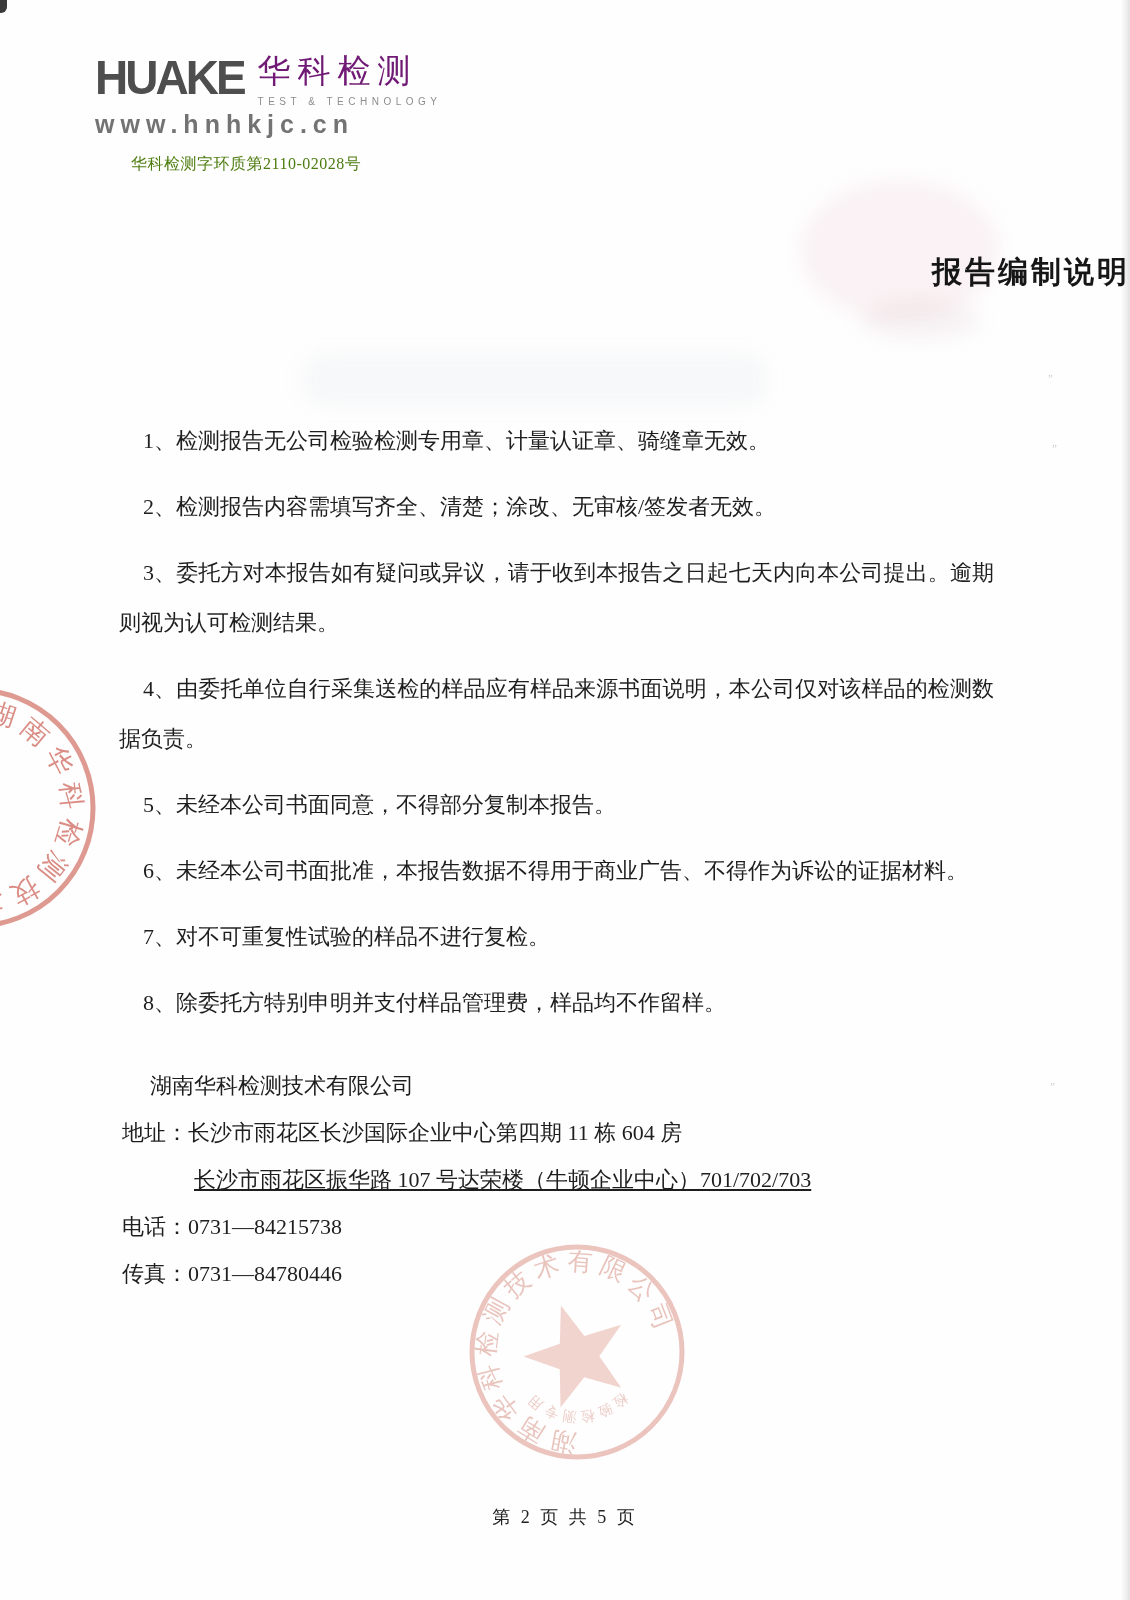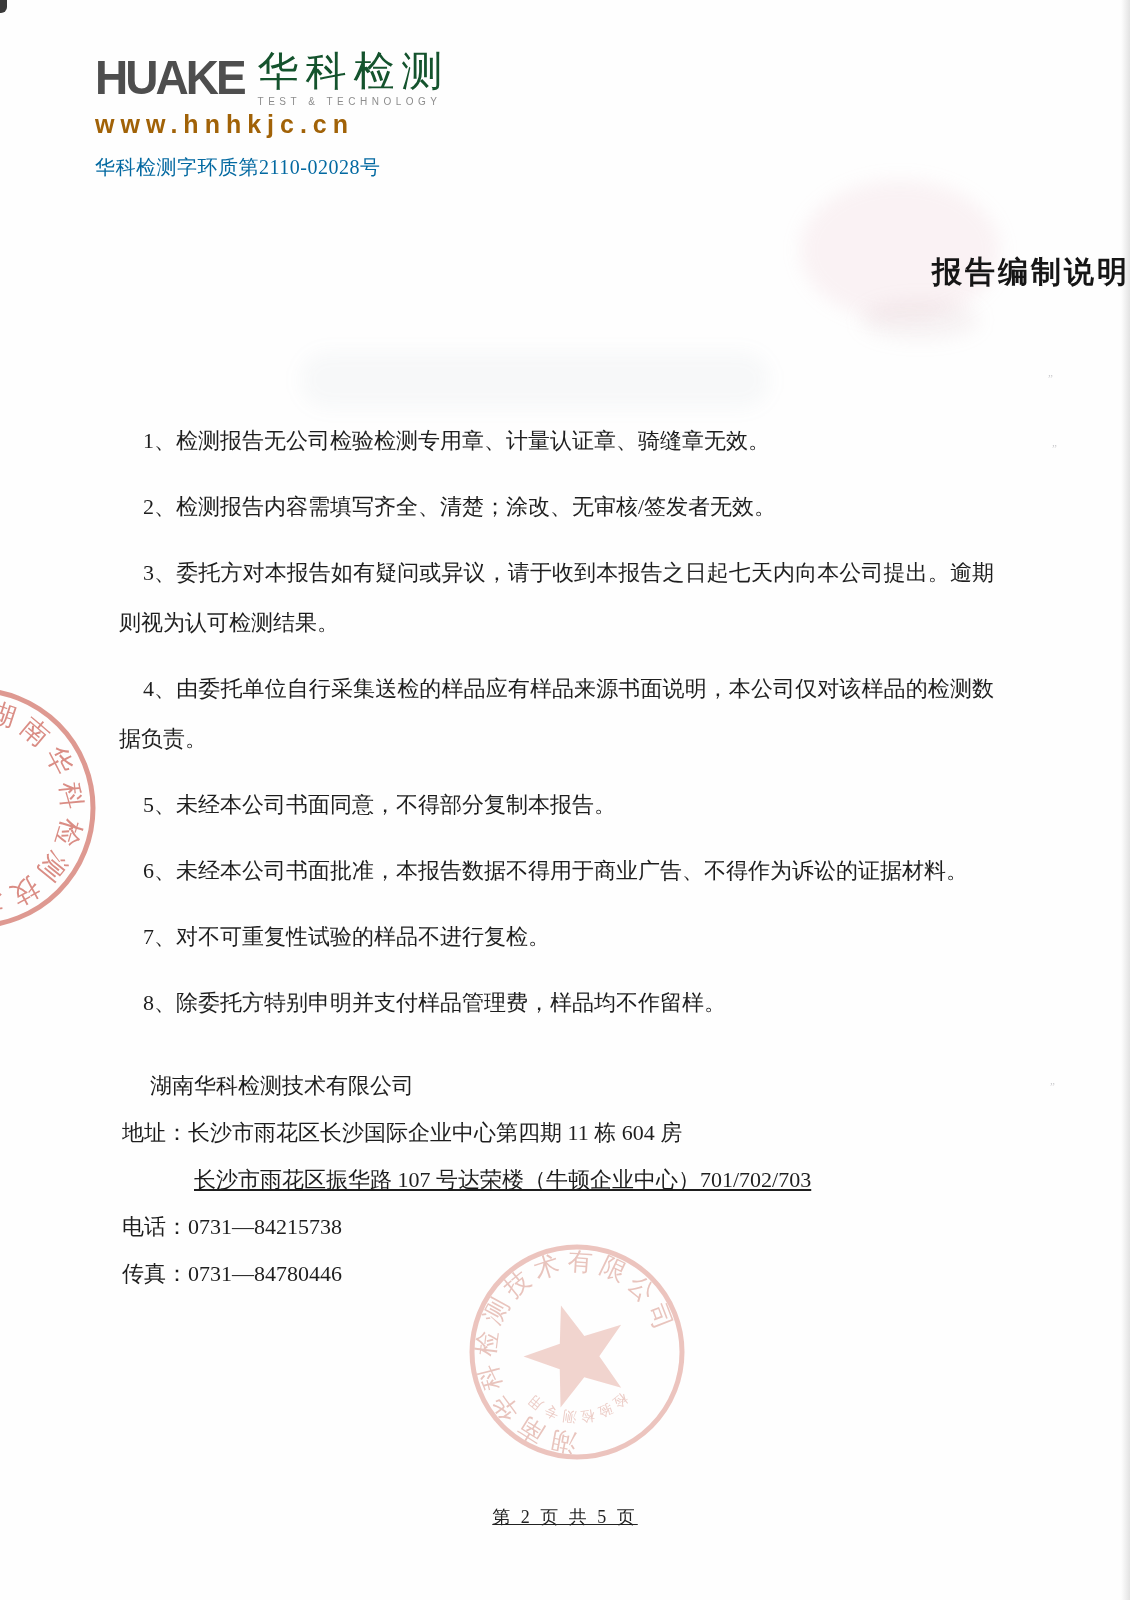--- a/index.html
+++ b/index.html
@@ -14,33 +14,33 @@
   
   .header{position:absolute;left:95px;top:54px;}
   .logo-row{display:flex;align-items:flex-start;}
   .logo-mark{
     font-family:"Liberation Sans","DejaVu Sans",sans-serif;
     font-weight:900;font-size:46px;line-height:46px;letter-spacing:-3px;
     color:#4e4e4e;transform:scaleY(1.05);
   }
   .logo-cn-block{margin-left:14px;display:flex;flex-direction:column;}
   .logo-cn{
-    font-size:41px;line-height:34px;letter-spacing:7px;color:#14532d;
+    font-size:33px;line-height:34px;letter-spacing:7px;color:#701a75;
     font-family:"Liberation Sans","DejaVu Sans",sans-serif;
   }
   .logo-sub{
     font-family:"Liberation Sans","DejaVu Sans",sans-serif;
     font-size:10px;letter-spacing:4.5px;color:#8d8d8d;margin-top:8px;
   }
   .website{
     font-family:"Liberation Sans","DejaVu Sans",sans-serif;
-    font-weight:700;font-size:25px;letter-spacing:6px;color:#a16207;
+    font-weight:700;font-size:25px;letter-spacing:6px;color:#737373;
     margin-top:3px;
   }
-  .cert-no{font-size:20px;color:#0369a1;margin-top:15px;letter-spacing:0.5px;}
+  .cert-no{font-size:16px;color:#4d7c0f;margin-top:15px;letter-spacing:0.5px;margin-left:36px;}
 
   
   .doc-title{
     position:absolute;top:252px;left:0;width:100%;text-align:right;
     font-size:30px;font-weight:bold;letter-spacing:3px;color:#161616;
   }
 
   
   .notes{position:absolute;left:103px;top:400px;width:907px;}
   .notes p{
@@ -51,21 +51,21 @@
 
   
   .company{position:absolute;left:122px;top:1062px;width:900px;}
   .company p{margin:0;font-size:22px;line-height:47px;color:#1e1e1e;}
   .company .c-name{margin-left:28px;}
   .company .c-addr2{margin-left:72px;text-decoration:underline;}
 
   
   .page-footer{
     position:absolute;top:1505px;left:0;width:100%;text-align:center;
-    font-size:18px;letter-spacing:3px;color:#222;text-decoration:underline;
+    font-size:18px;letter-spacing:3px;color:#222;
   }
 
   
   .stamp{position:absolute;pointer-events:none;}
   .stamp-left{left:-175px;top:658px;}
   .stamp-bottom{left:452px;top:1227px;}
   .ghost{position:absolute;border-radius:50%;filter:blur(9px);pointer-events:none;}
   .ghost-topright{
     left:800px;top:180px;width:200px;height:140px;
     background:rgba(221,160,170,0.12);

